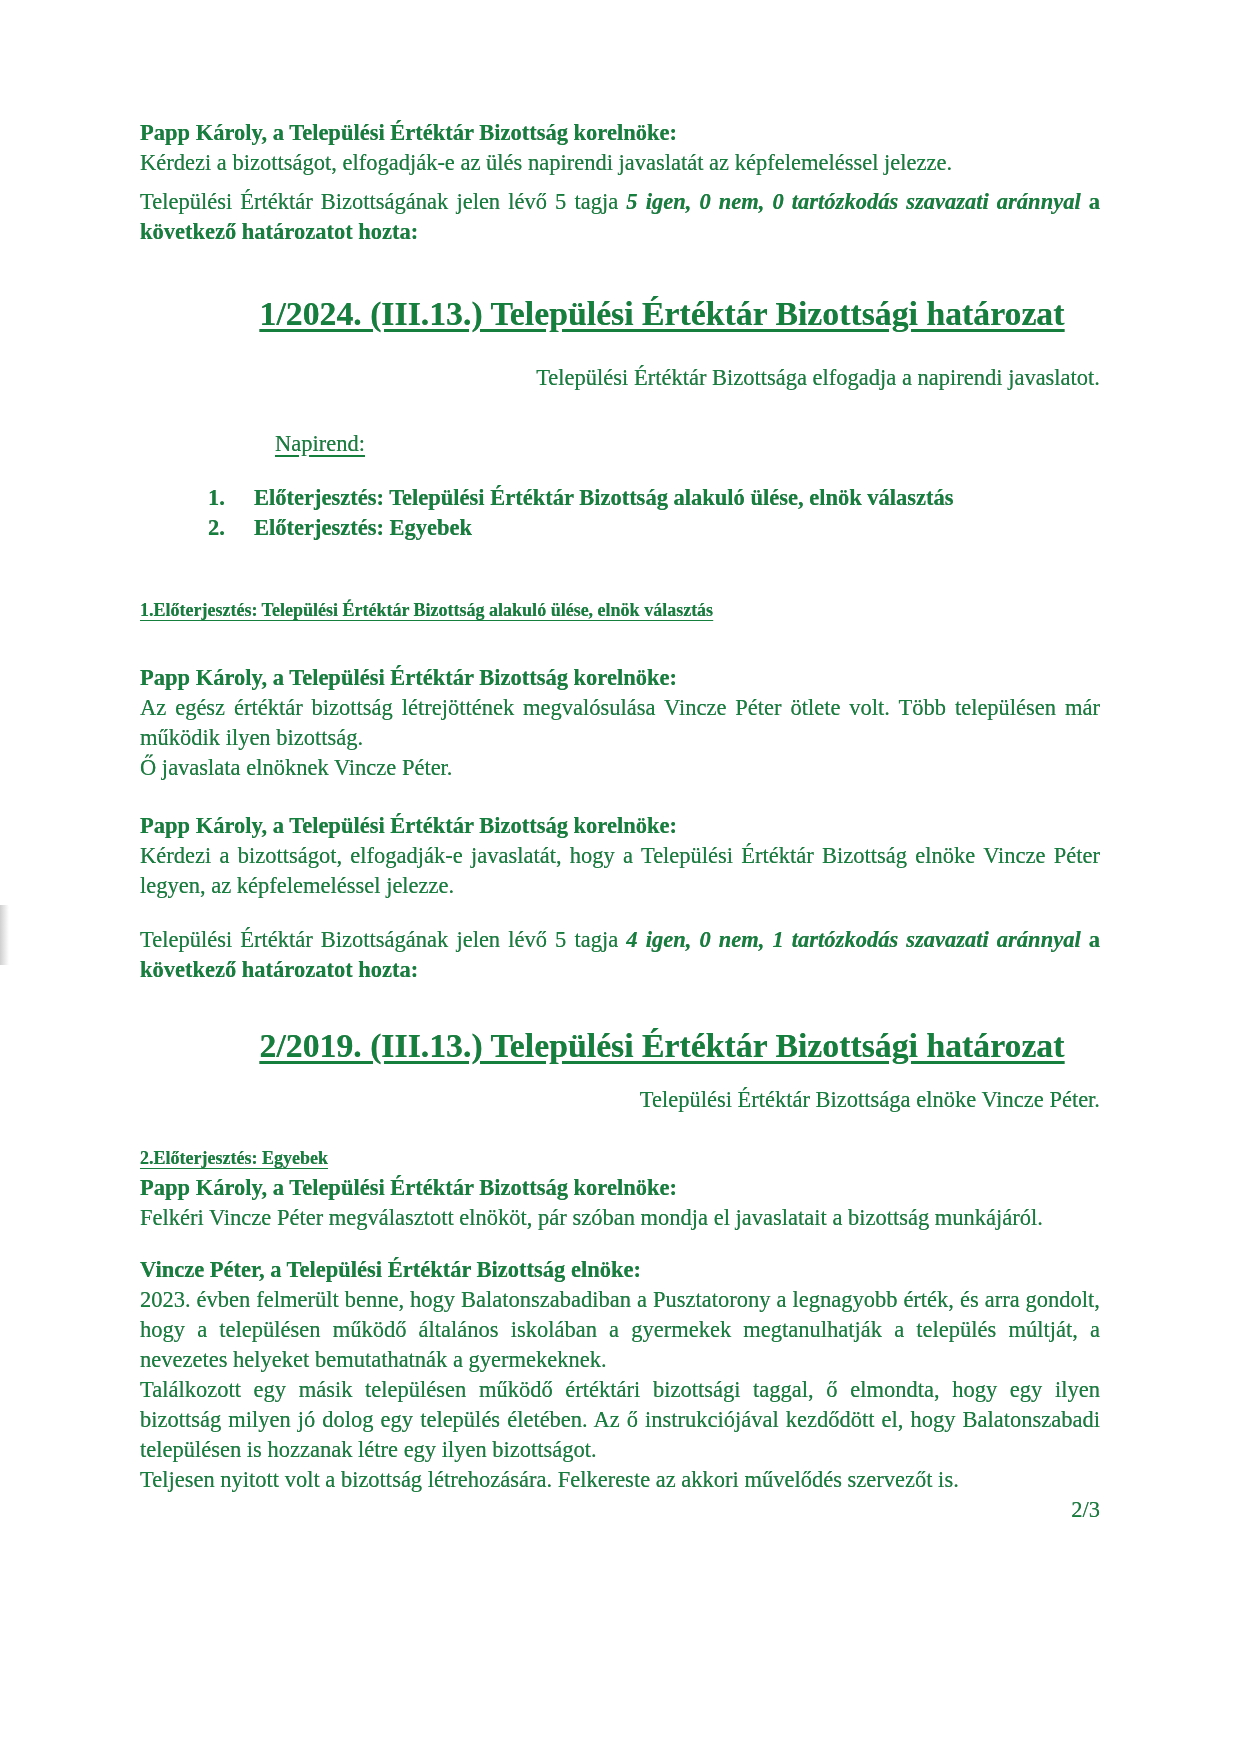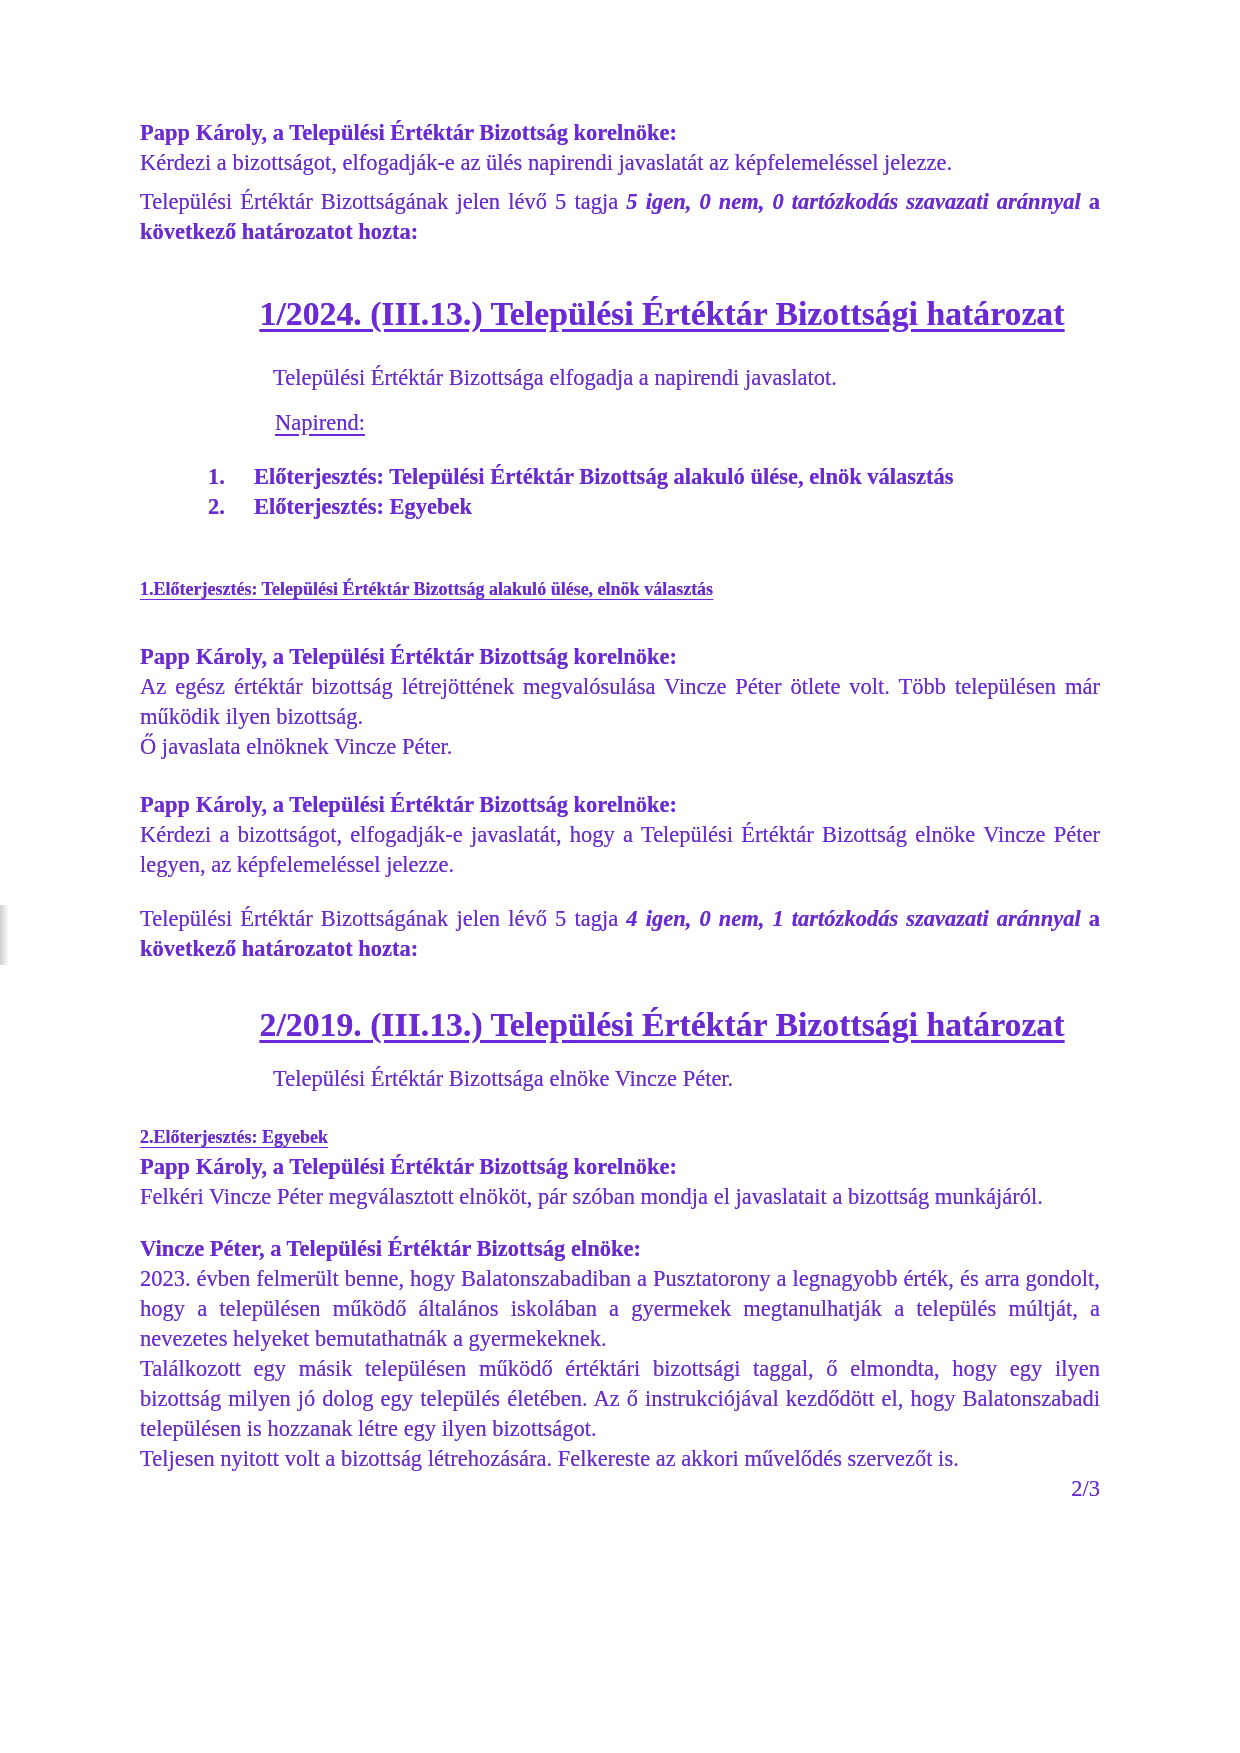--- a/index.html
+++ b/index.html
@@ -7,21 +7,21 @@
     padding: 0;
     background: #ffffff;
   }
   .page {
     position: relative;
     width: 1240px;
     height: 1753px;
     background: #ffffff;
     overflow: hidden;
     font-family: "Liberation Serif", "DejaVu Serif", serif;
-    color: #6d28d9;
+    color: #15803d;
     text-shadow: 0 0 0.5px rgba(30,30,30,0.55); 
   }
   .content {
     padding: 118px 140px 0 140px;
     font-size: 22.5px;
     line-height: 30px;
   }
   p, h1, h2, h3, ol { margin: 0; padding: 0; }
 
   .speaker { font-weight: 700; }
@@ -38,24 +38,24 @@
   .vote-suffix { font-weight: 700; }
 
   .resolution-heading {
     margin-top: 52px;
     text-align: center;
     padding-left: 84px;
     font-weight: 700;
     text-decoration: underline;
     text-underline-offset: 4px;
   }
-  .resolution-body { margin-top: 34px; padding-left: 133px; }
+  .resolution-body { margin-top: 34px; padding-left: 133px; text-align: right; }
 
   .napirend {
-    margin-top: 15px;
+    margin-top: 36px;
     padding-left: 135px;
     text-decoration: underline;
     text-underline-offset: 4px;
   }
 
   .agenda-list { margin-top: 24px; list-style: none; }
   .agenda-item { display: flex; font-weight: 700; }
   .agenda-num { width: 46px; padding-left: 68px; flex: none; }
 
   .section-heading {

